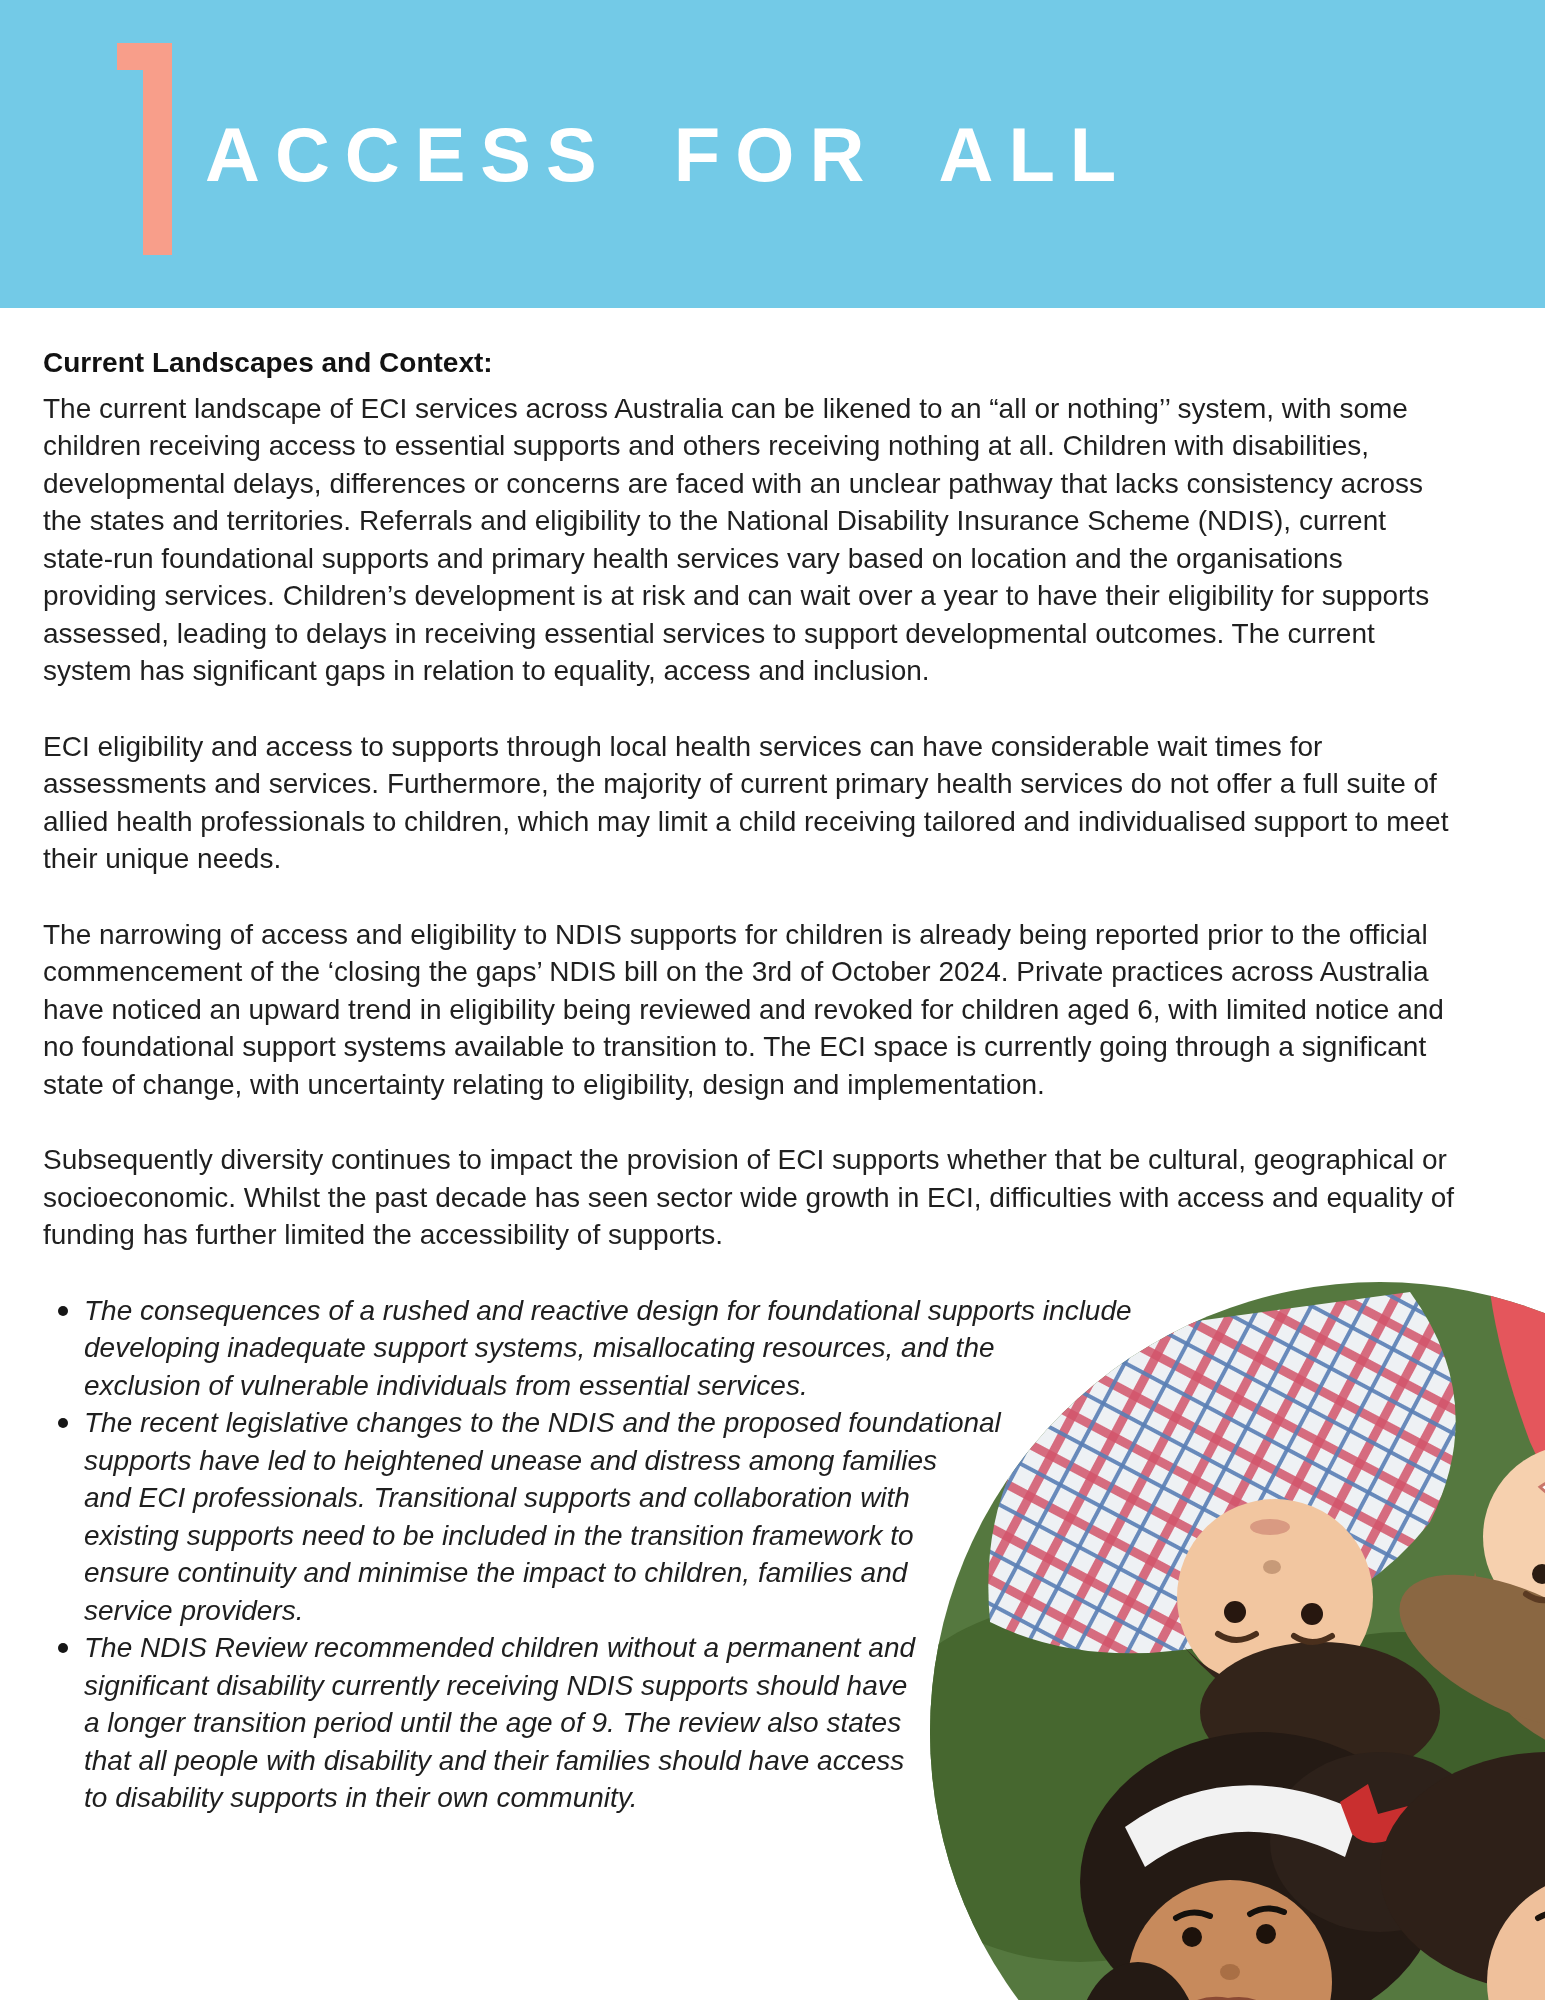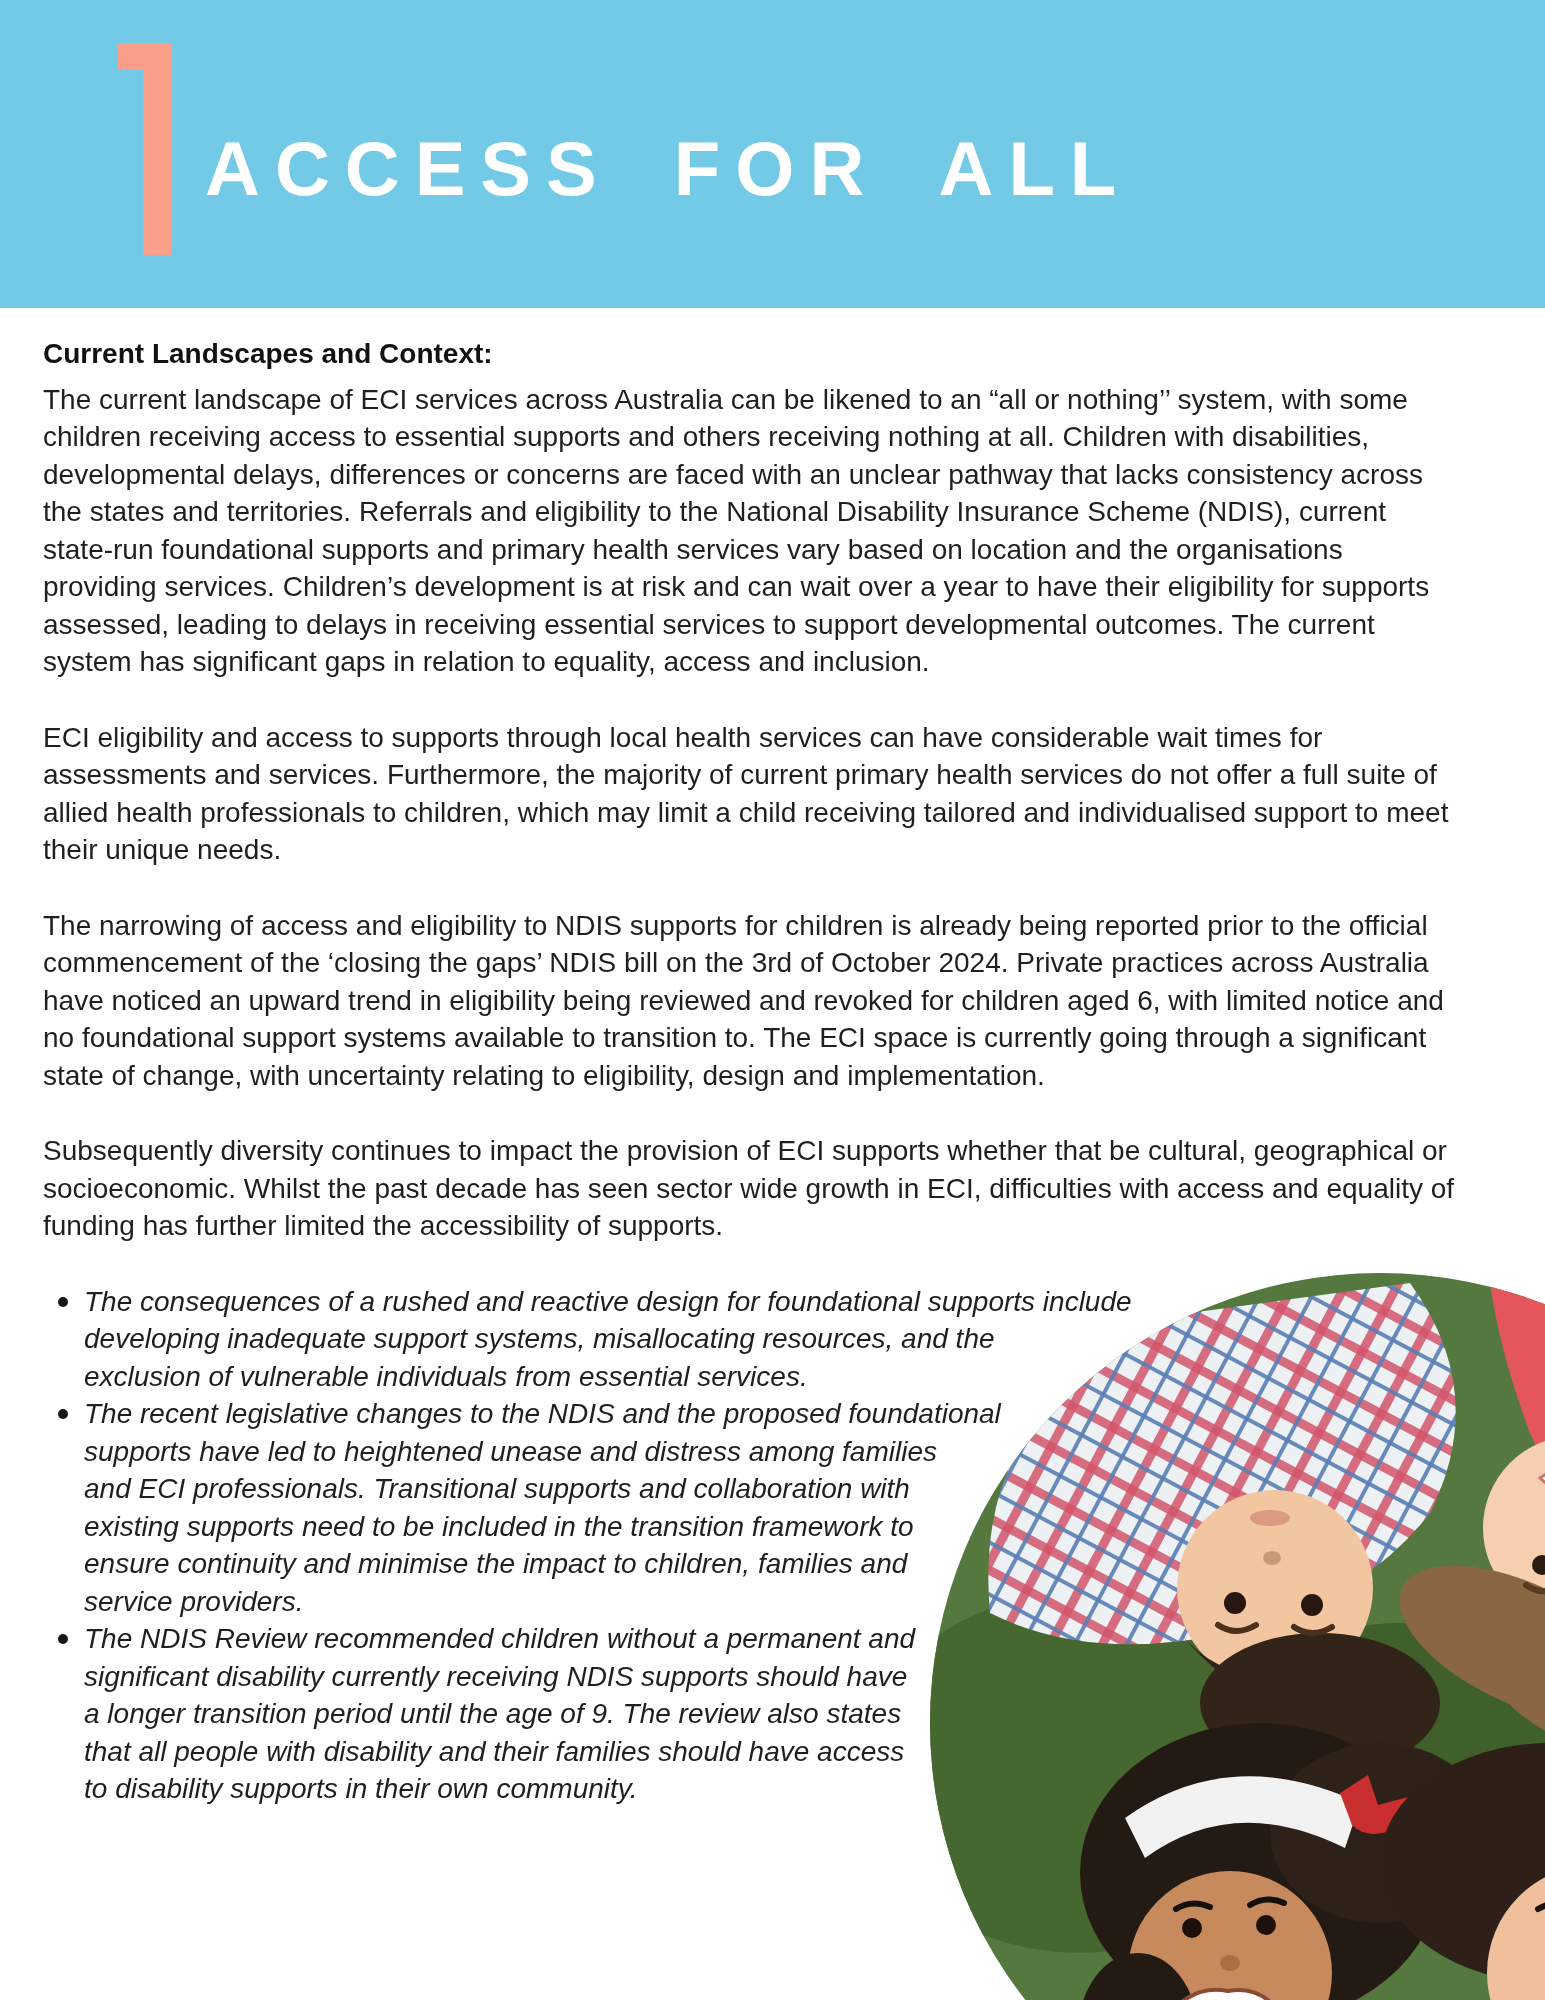--- a/index.html
+++ b/index.html
@@ -15,30 +15,30 @@
   .banner{
     position:relative;
     width:100%;height:308px;
     background:#73CAE7;
   }
   .chapter-number{
     position:absolute;left:0;top:0;width:308px;height:308px;
   }
   .banner-title{
     position:absolute;
-    left:205px;top:14px;height:308px;
+    left:205px;top:0;height:308px;
     display:flex;align-items:center;
     font-size:76px;font-weight:700;
     letter-spacing:15px;word-spacing:26px;
     color:#ffffff;
     white-space:nowrap;
   }
   
   .content{
-    padding:27px 85px 0 43px;
+    padding:36px 85px 0 43px;
     font-size:28px;line-height:37.5px;
   }
   .content h3{
     font-size:28px;line-height:37.5px;
     font-weight:700;margin:0;color:#121212;
   }
   .content p{margin:8px 0 38px 0;}
   ul.insights{list-style:none;margin:0;padding:0;font-style:italic;}
   ul.insights li{position:relative;padding-left:41px;margin:0;}
   ul.insights li .dot{

